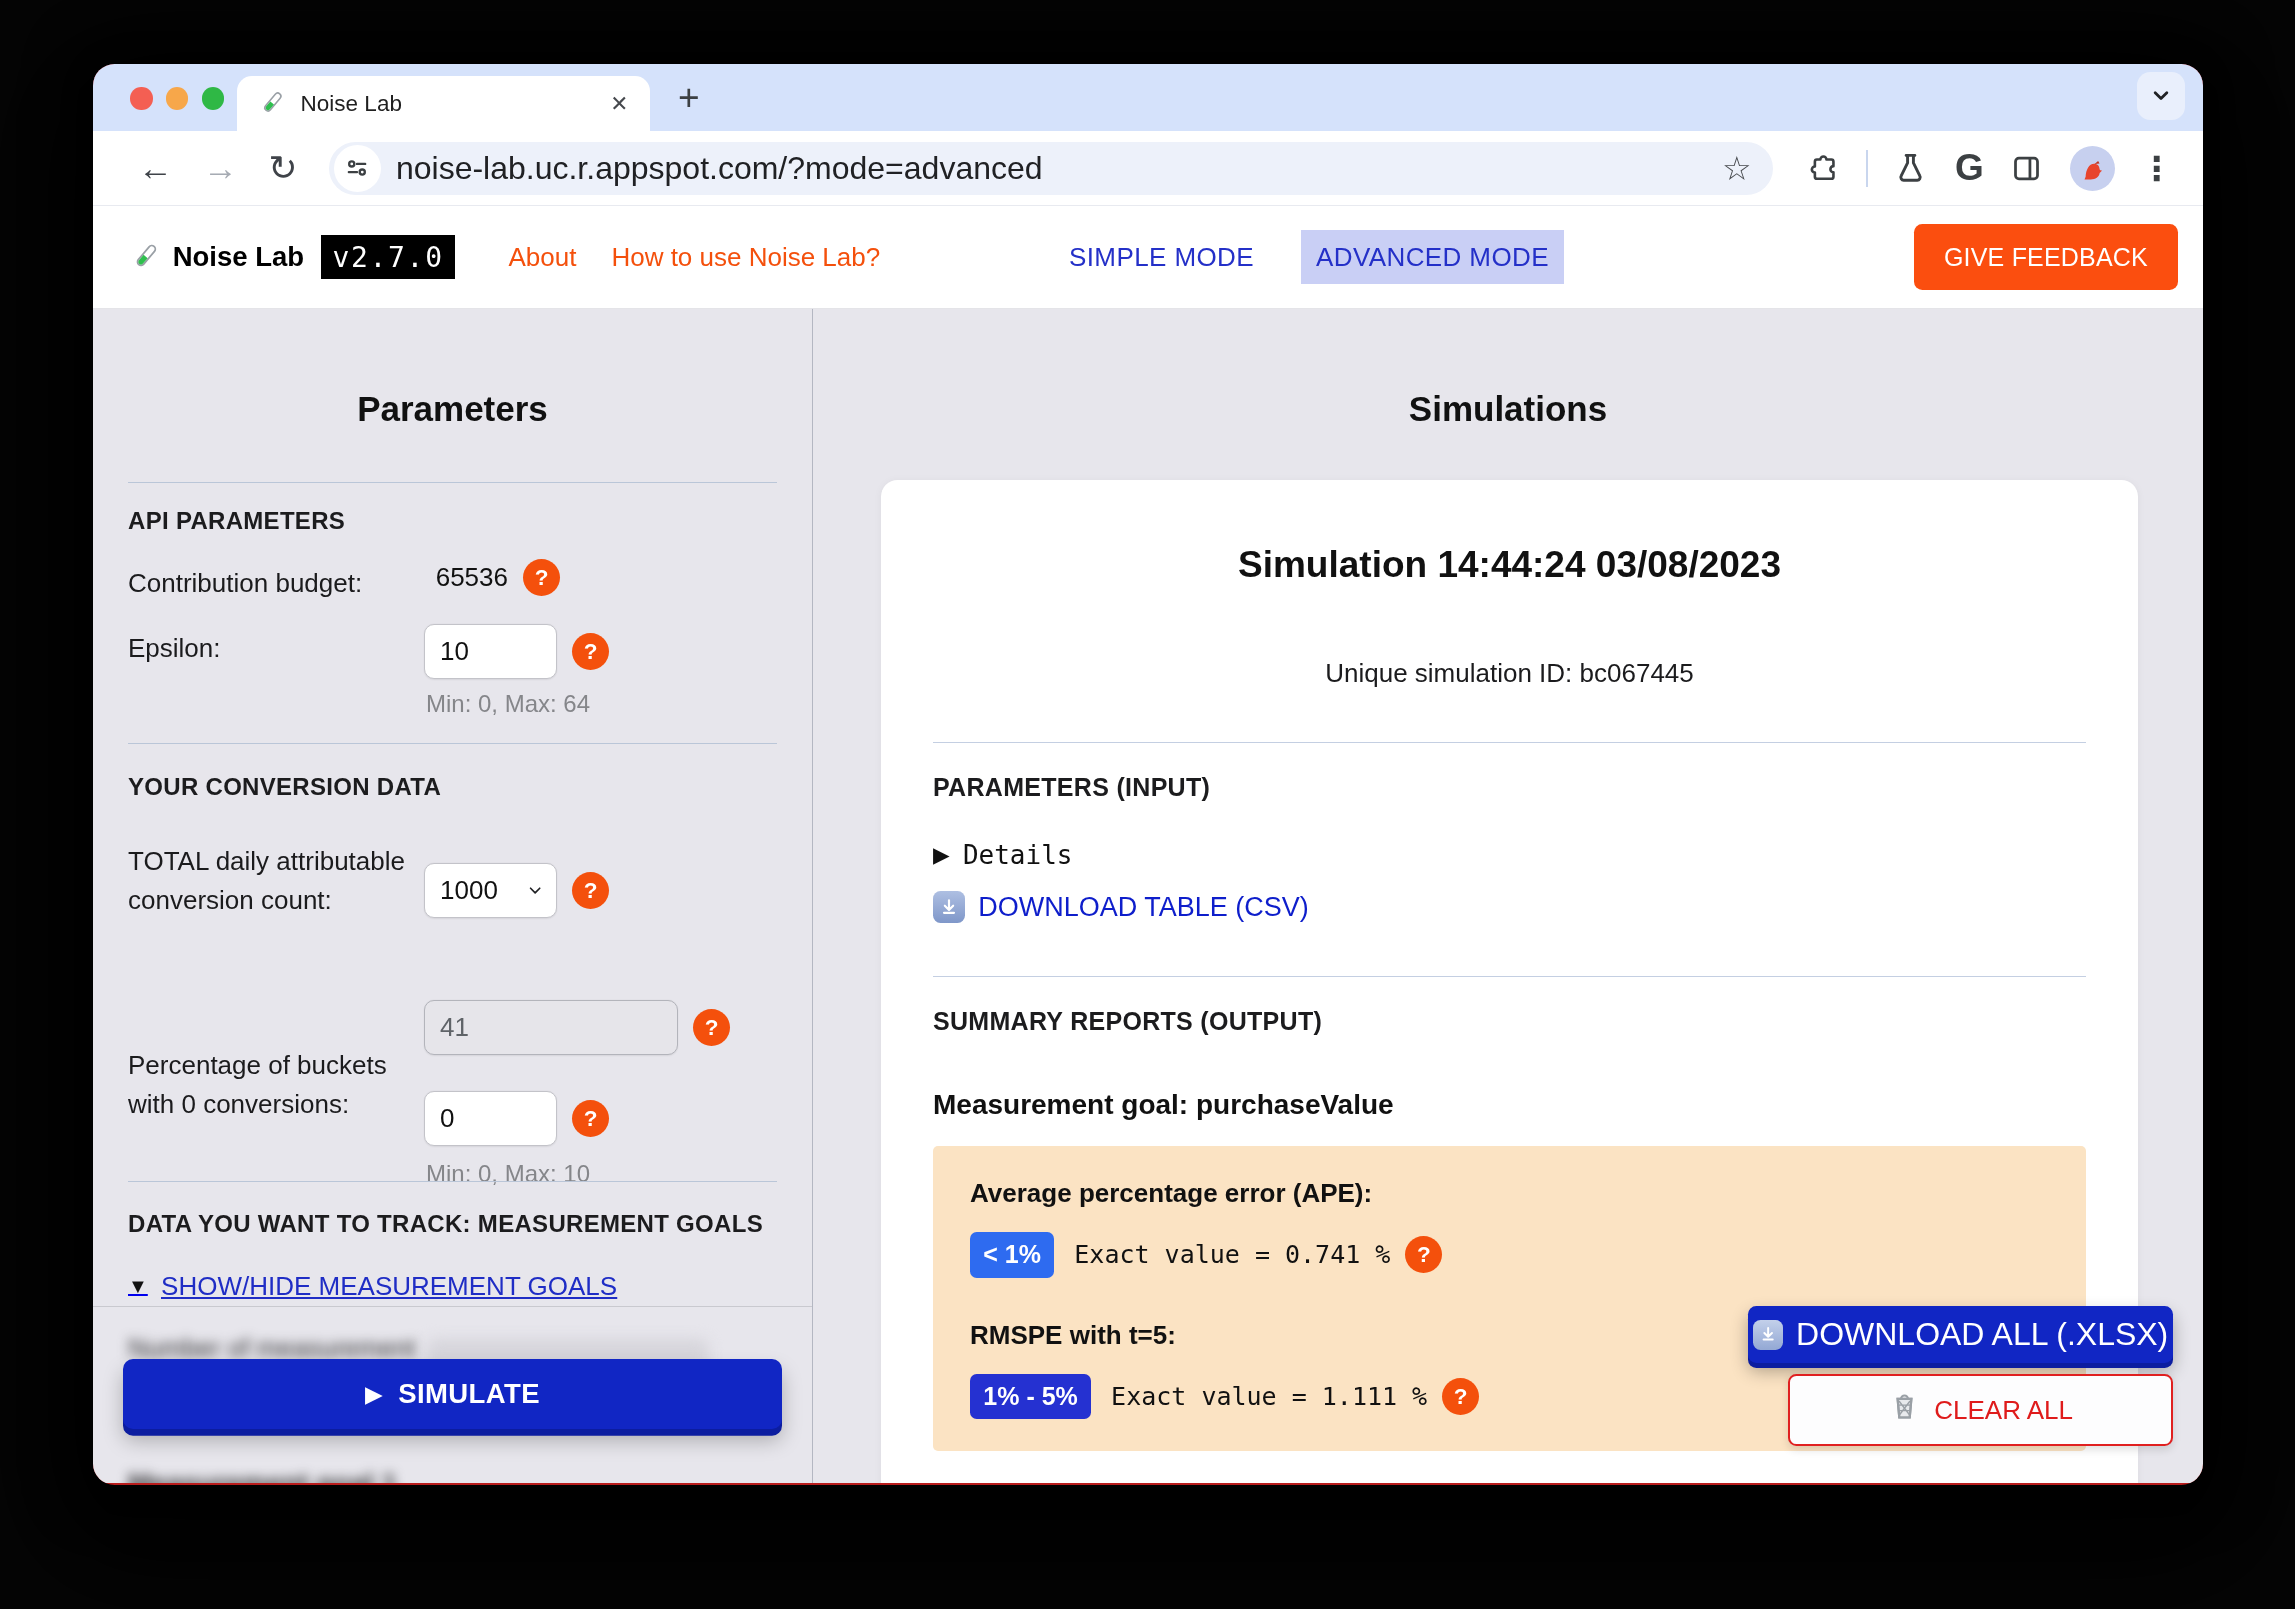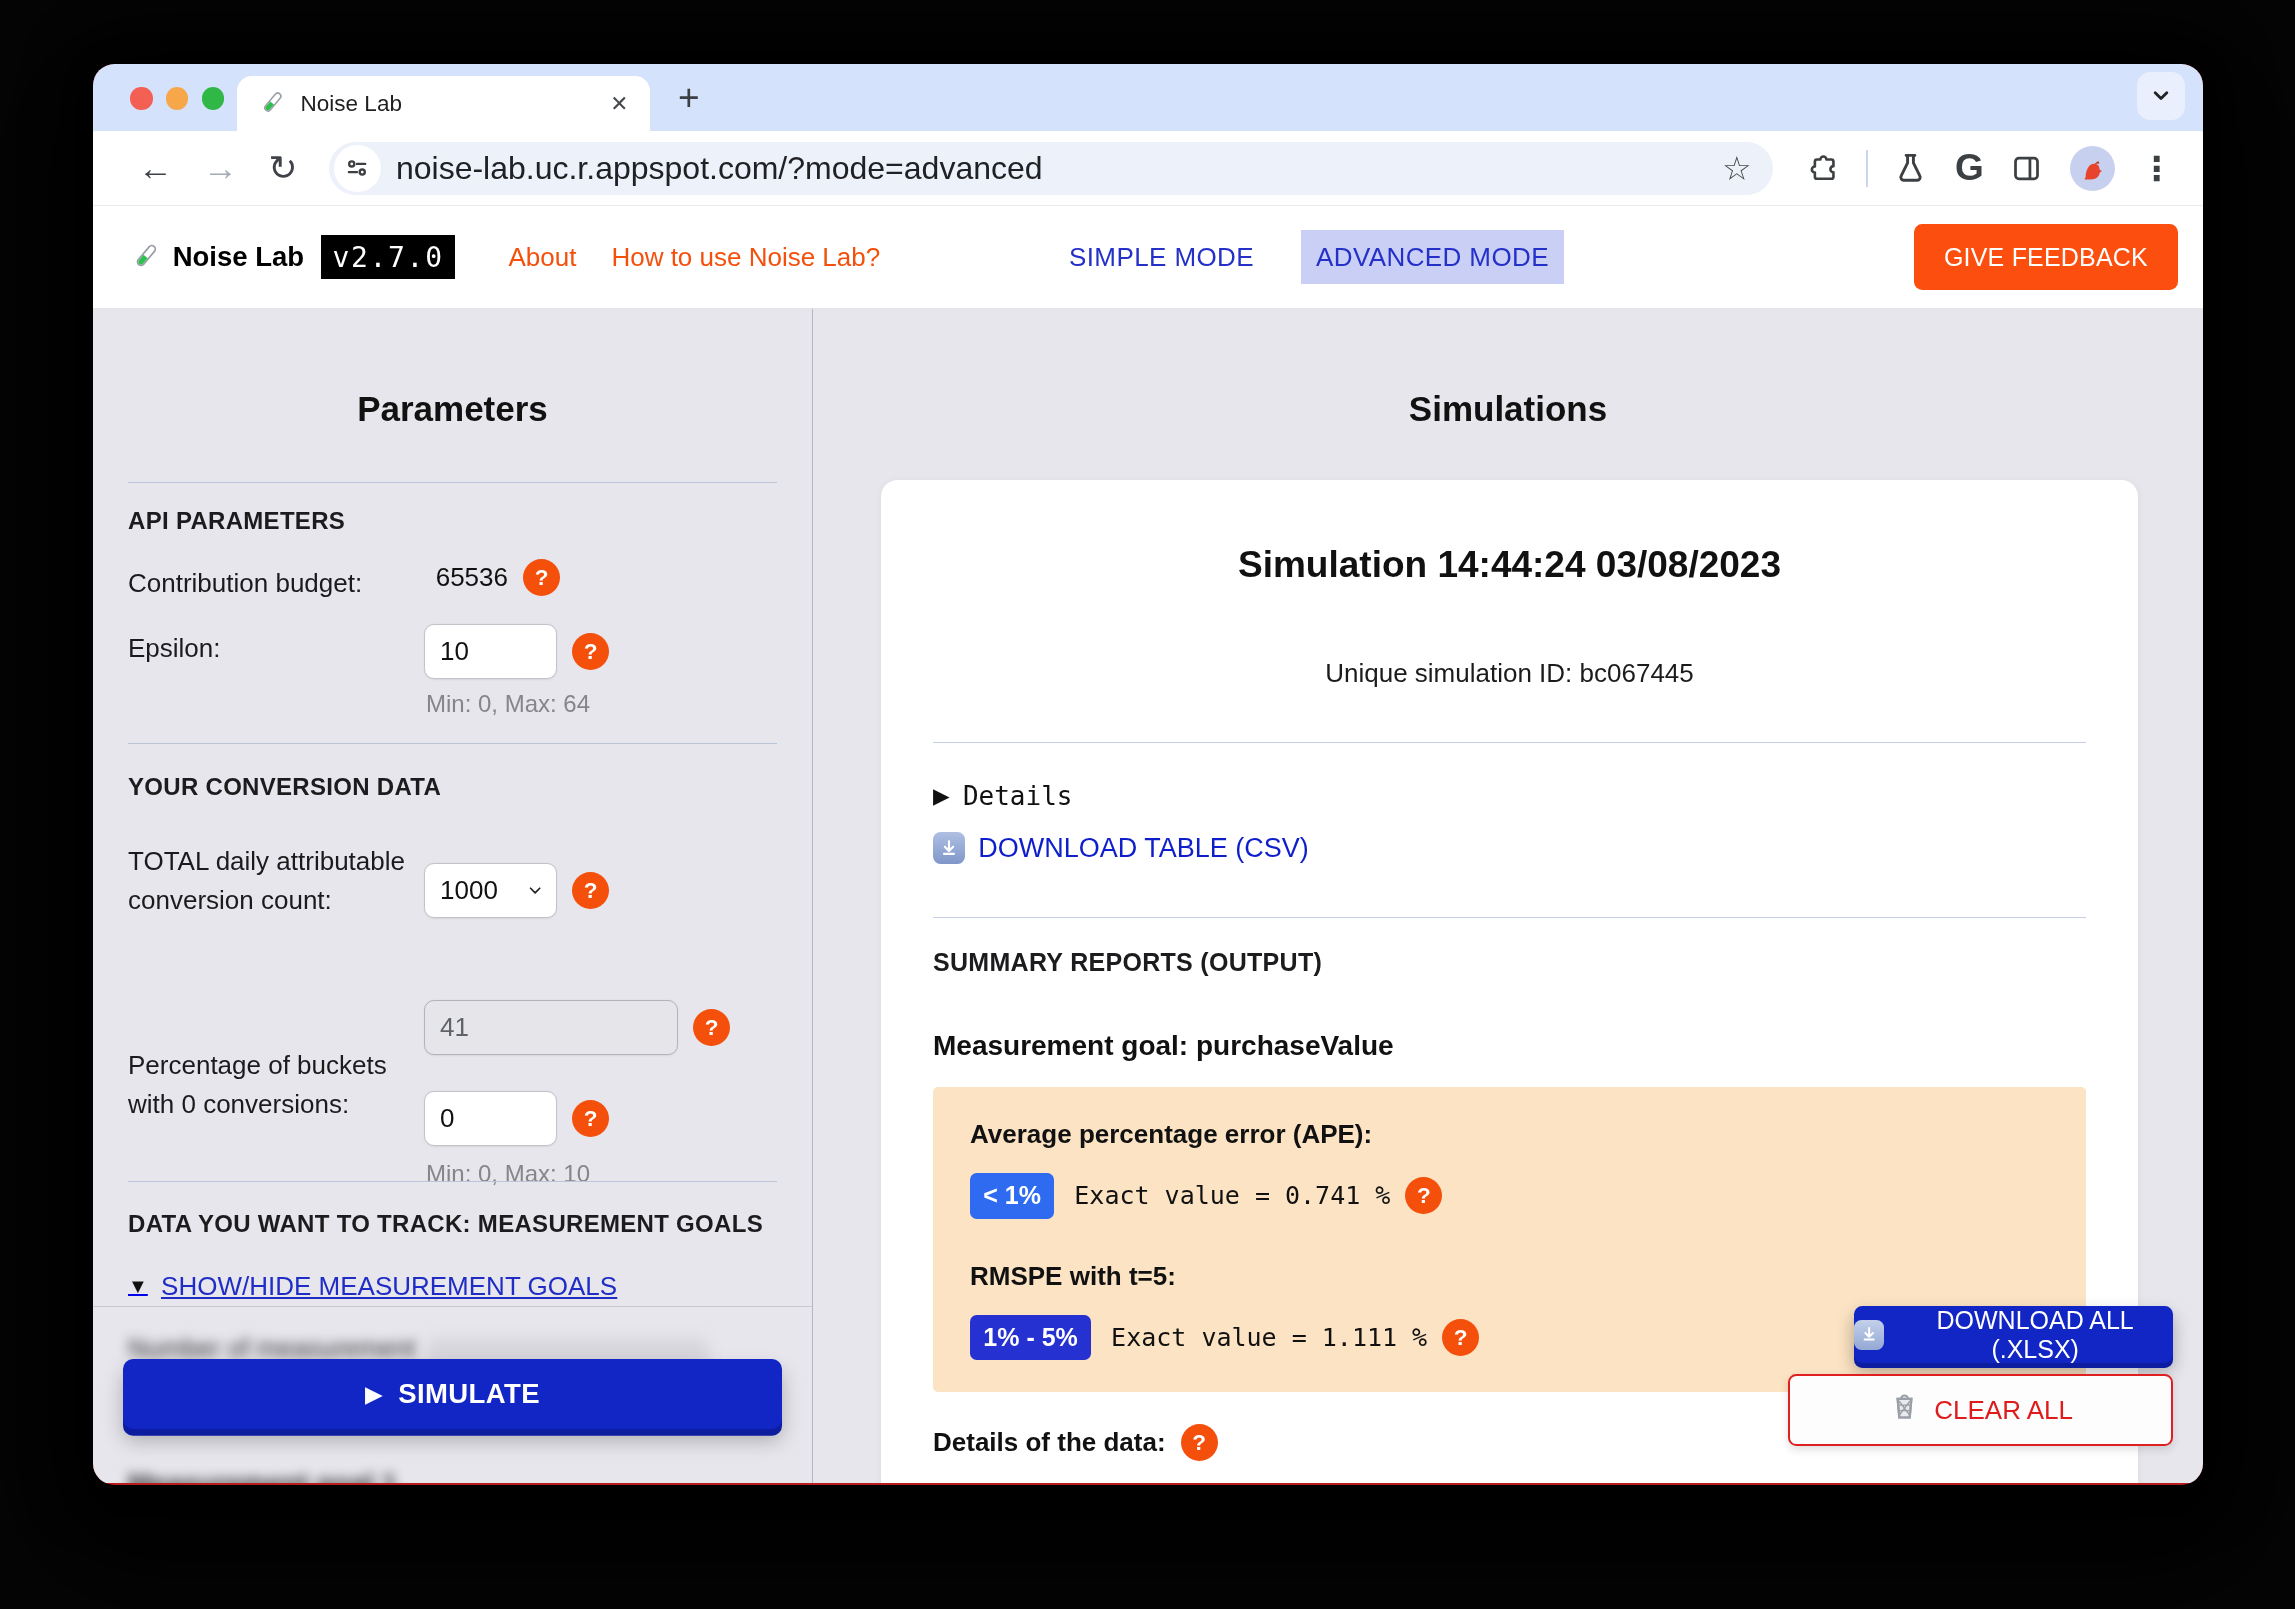--- a/index.html
+++ b/index.html
@@ -105,22 +105,22 @@
   .badge-row { display:flex; align-items:center; margin-top:23px; }
   .pct-badge { color:#fff; font-size:25px; font-weight:700; border-radius:6.7px; padding:8.3px 13.3px; }
   .pct-badge.lt1 { background:#2e6bf0; }
   .pct-badge.b15 { background:#2531d1; }
   .exact { font-family:"DejaVu Sans Mono", monospace; font-size:25px; color:#111; margin-left:20px; }
   .rmspe-label { margin-top:42px; }
   .dod-row { margin-top:32px; display:flex; align-items:center; }
   .dod-row .ob-label { font-size:26px; }
 
   
-  .dl-all { position:absolute; right:30px; bottom:120px; width:319px; height:57px; background:#1126c4; border:none; border-radius:8.3px;
-    color:#fff; font-size:25px; font-weight:500; font-family:inherit; display:flex; align-items:center; justify-content:center; gap:13.3px;
+  .dl-all { position:absolute; right:30px; bottom:120px; width:425px; height:57px; background:#1126c4; border:none; border-radius:8.3px;
+    color:#fff; font-size:32px; font-weight:500; font-family:inherit; display:flex; align-items:center; justify-content:center; gap:13.3px;
     box-shadow:0 5px 0 #0c1da0, 0 8.3px 16.6px rgba(0,0,0,0.3); }
   .dl-all .dl-icon { background:linear-gradient(#c3d0ea,#93a8d4); width:30px; height:30px; }
   .clear-all { position:absolute; right:30px; bottom:37px; width:385px; height:72px; background:#fdfdfe; border:2.5px solid #e02020; border-radius:8.3px;
     color:#df1b1b; font-size:26px; font-weight:500; font-family:inherit; display:flex; align-items:center; justify-content:center; gap:13.3px;
     box-shadow:0 3.3px 8.3px rgba(0,0,0,0.12); }
 
   
   .lp-title { top:80px; } .rp-title { top:80px; }
   .hr-1 { top:173px; }
   .sec-api { top:198px; }
@@ -308,20 +308,21 @@
     </div>
 
     <div class="right-panel">
       <h2 class="panel-title rp-title">Simulations</h2>
 
       <div class="card">
         <h3 class="sim-title">Simulation 14:44:24 03/08/2023</h3>
         <p class="sim-id">Unique simulation ID: bc067445</p>
         <hr>
 
+        <div class="h4">PARAMETERS (INPUT)</div>
 
         <div class="details-row">
           <span class="tri">▶</span>
           <span class="dtxt">Details</span>
         </div>
 
         <a class="csv-link" href="#">
           <span class="dl-icon">
             <svg width="20" height="20" viewBox="0 0 24 24">
                 <path d="M12 4v10M7 10.5l5 5 5-5M6 19h12" fill="none" stroke="#fff" stroke-width="2.6" stroke-linecap="round" stroke-linejoin="round"></path>

